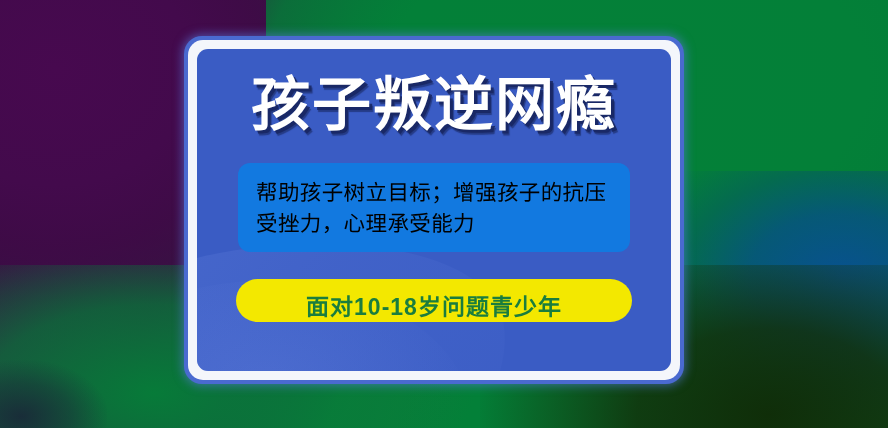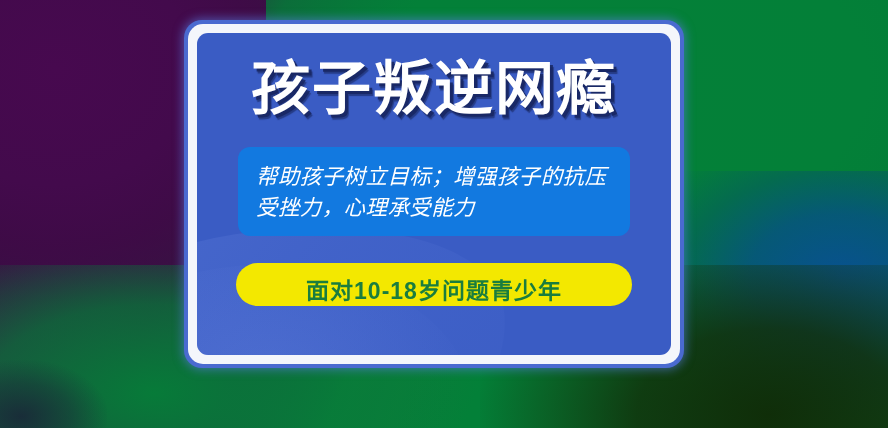--- a/index.html
+++ b/index.html
@@ -100,21 +100,21 @@
     background: radial-gradient(ellipse 70% 70% at 40% 60%,
         rgba(26,36,56,0.85) 0%,
         rgba(26,38,56,0.45) 50%,
         rgba(20,50,50,0) 88%);
   }
 
   
   .card-outer {
     position: absolute;
     left: 184px;
-    top: 20px;
+    top: 36px;
     width: 500px;
     height: 348px;
     border-radius: 18px;
     background: #4a6ad0;
     box-shadow: 0 0 10px 2px rgba(90,125,230,0.55);
   }
   .card-ring {
     position: absolute;
     inset: 4px;
     border-radius: 15px;
@@ -184,23 +184,22 @@
     box-sizing: border-box;
     background: #1279e0;
     border-radius: 12px;
     padding: 15px 18px 13px 18px;
     display: flex;
     align-items: center;
   }
   .subtitle-text {
     font-size: 21.5px;
     line-height: 1.42;
-    color: #ffffff;
+    color: #000000;
     letter-spacing: 0.4px;
-    font-style: italic;
   }
 
   
   .pill {
     margin-top: 27px;
     width: 396px;
     height: 43px;
     box-sizing: border-box;
     background: #f3e800;
     border-radius: 22px;

